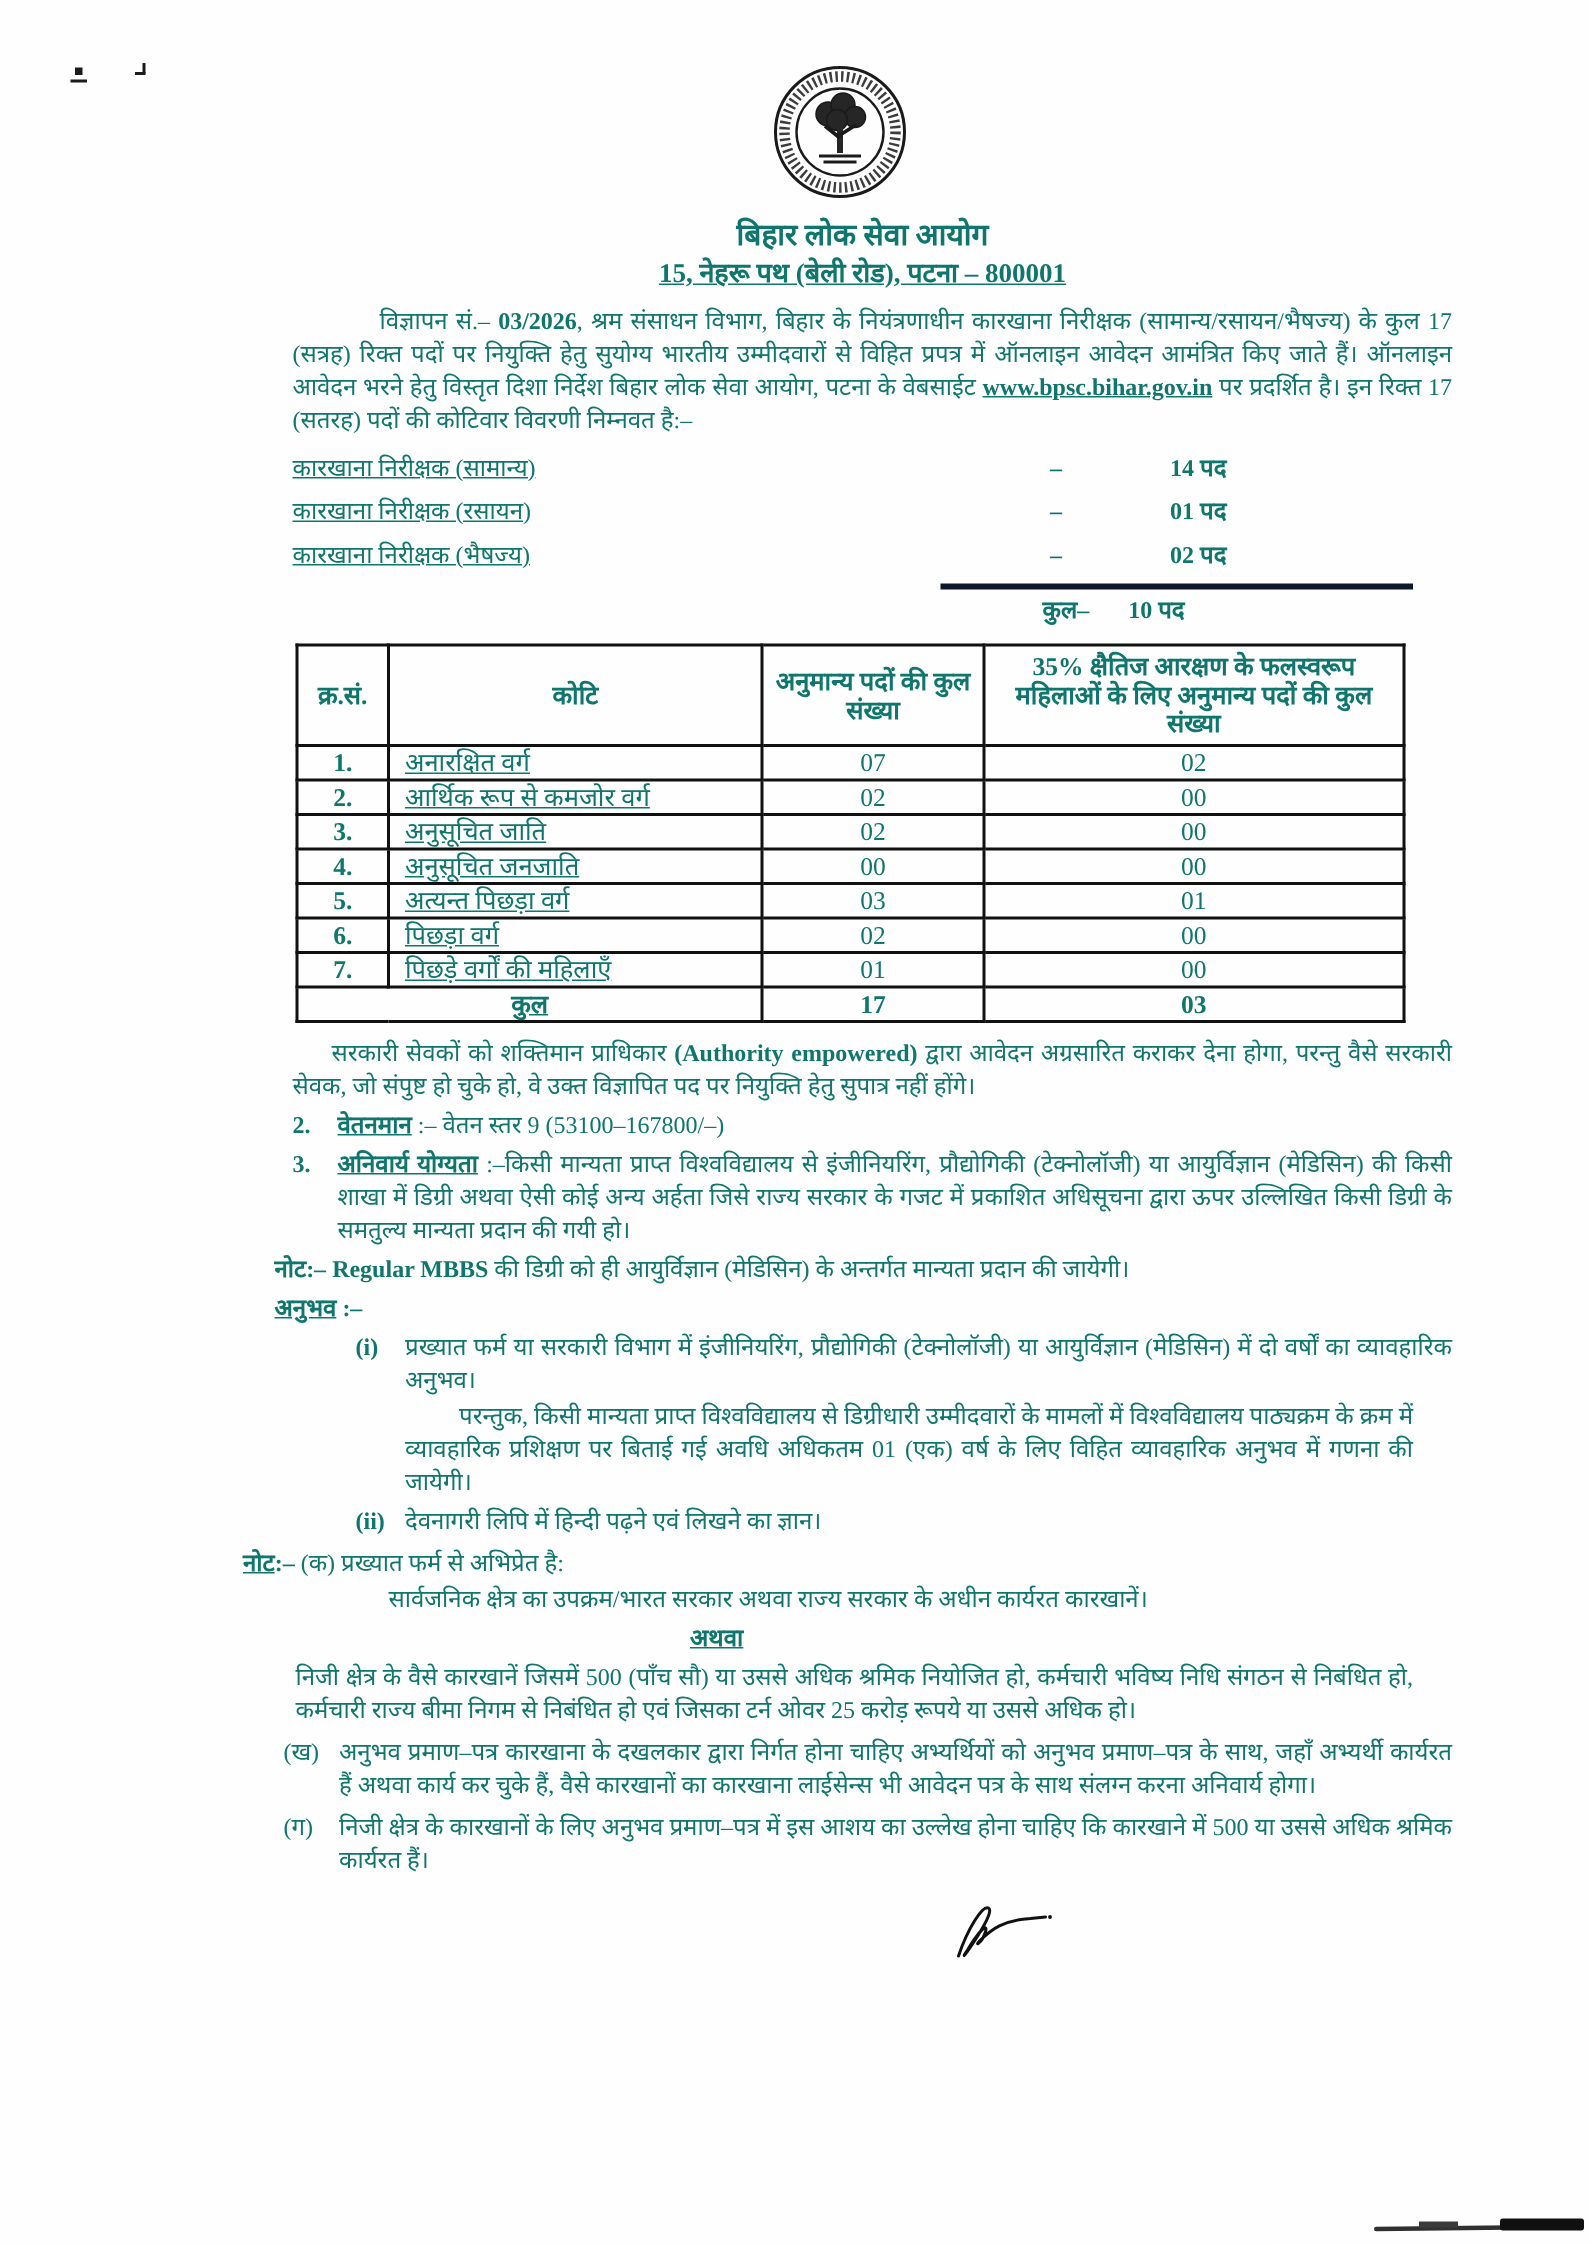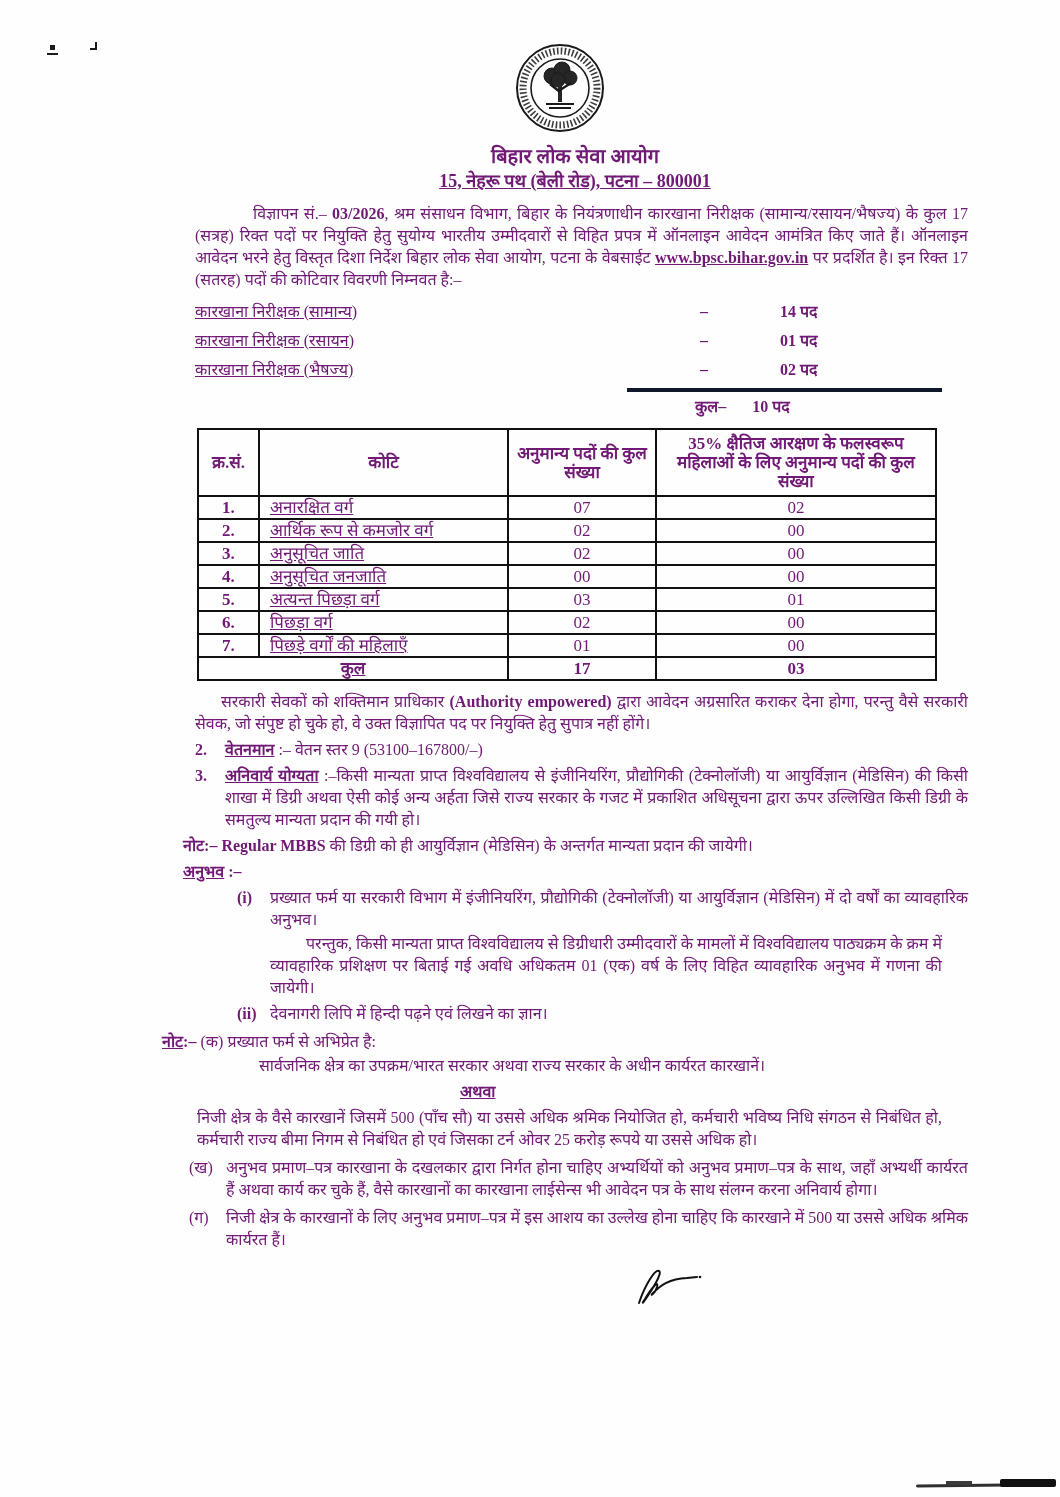--- a/index.html
+++ b/index.html
@@ -1,21 +1,21 @@
 <!DOCTYPE html>
 <html><head>
 <meta charset="utf-8">
 <style>
   * { margin:0; padding:0; box-sizing:border-box; }
   html,body { background:#ffffff; }
   .page {
     position:relative;
     width:1060px; height:1497px;
     background:#fefefe;
-    color:#701a75;
+    color:#0f766e;
     font-family:"Liberation Serif","DejaVu Serif",serif;
     font-size:16px; line-height:22px;
     overflow:hidden;
   }
   .u { text-decoration:underline; }
   .b { font-weight:bold; }
   .just { text-align:justify; }
 
   
   .seal-wrap { width:92px; margin:42px auto 4px auto; transform:translateX(30px); }

